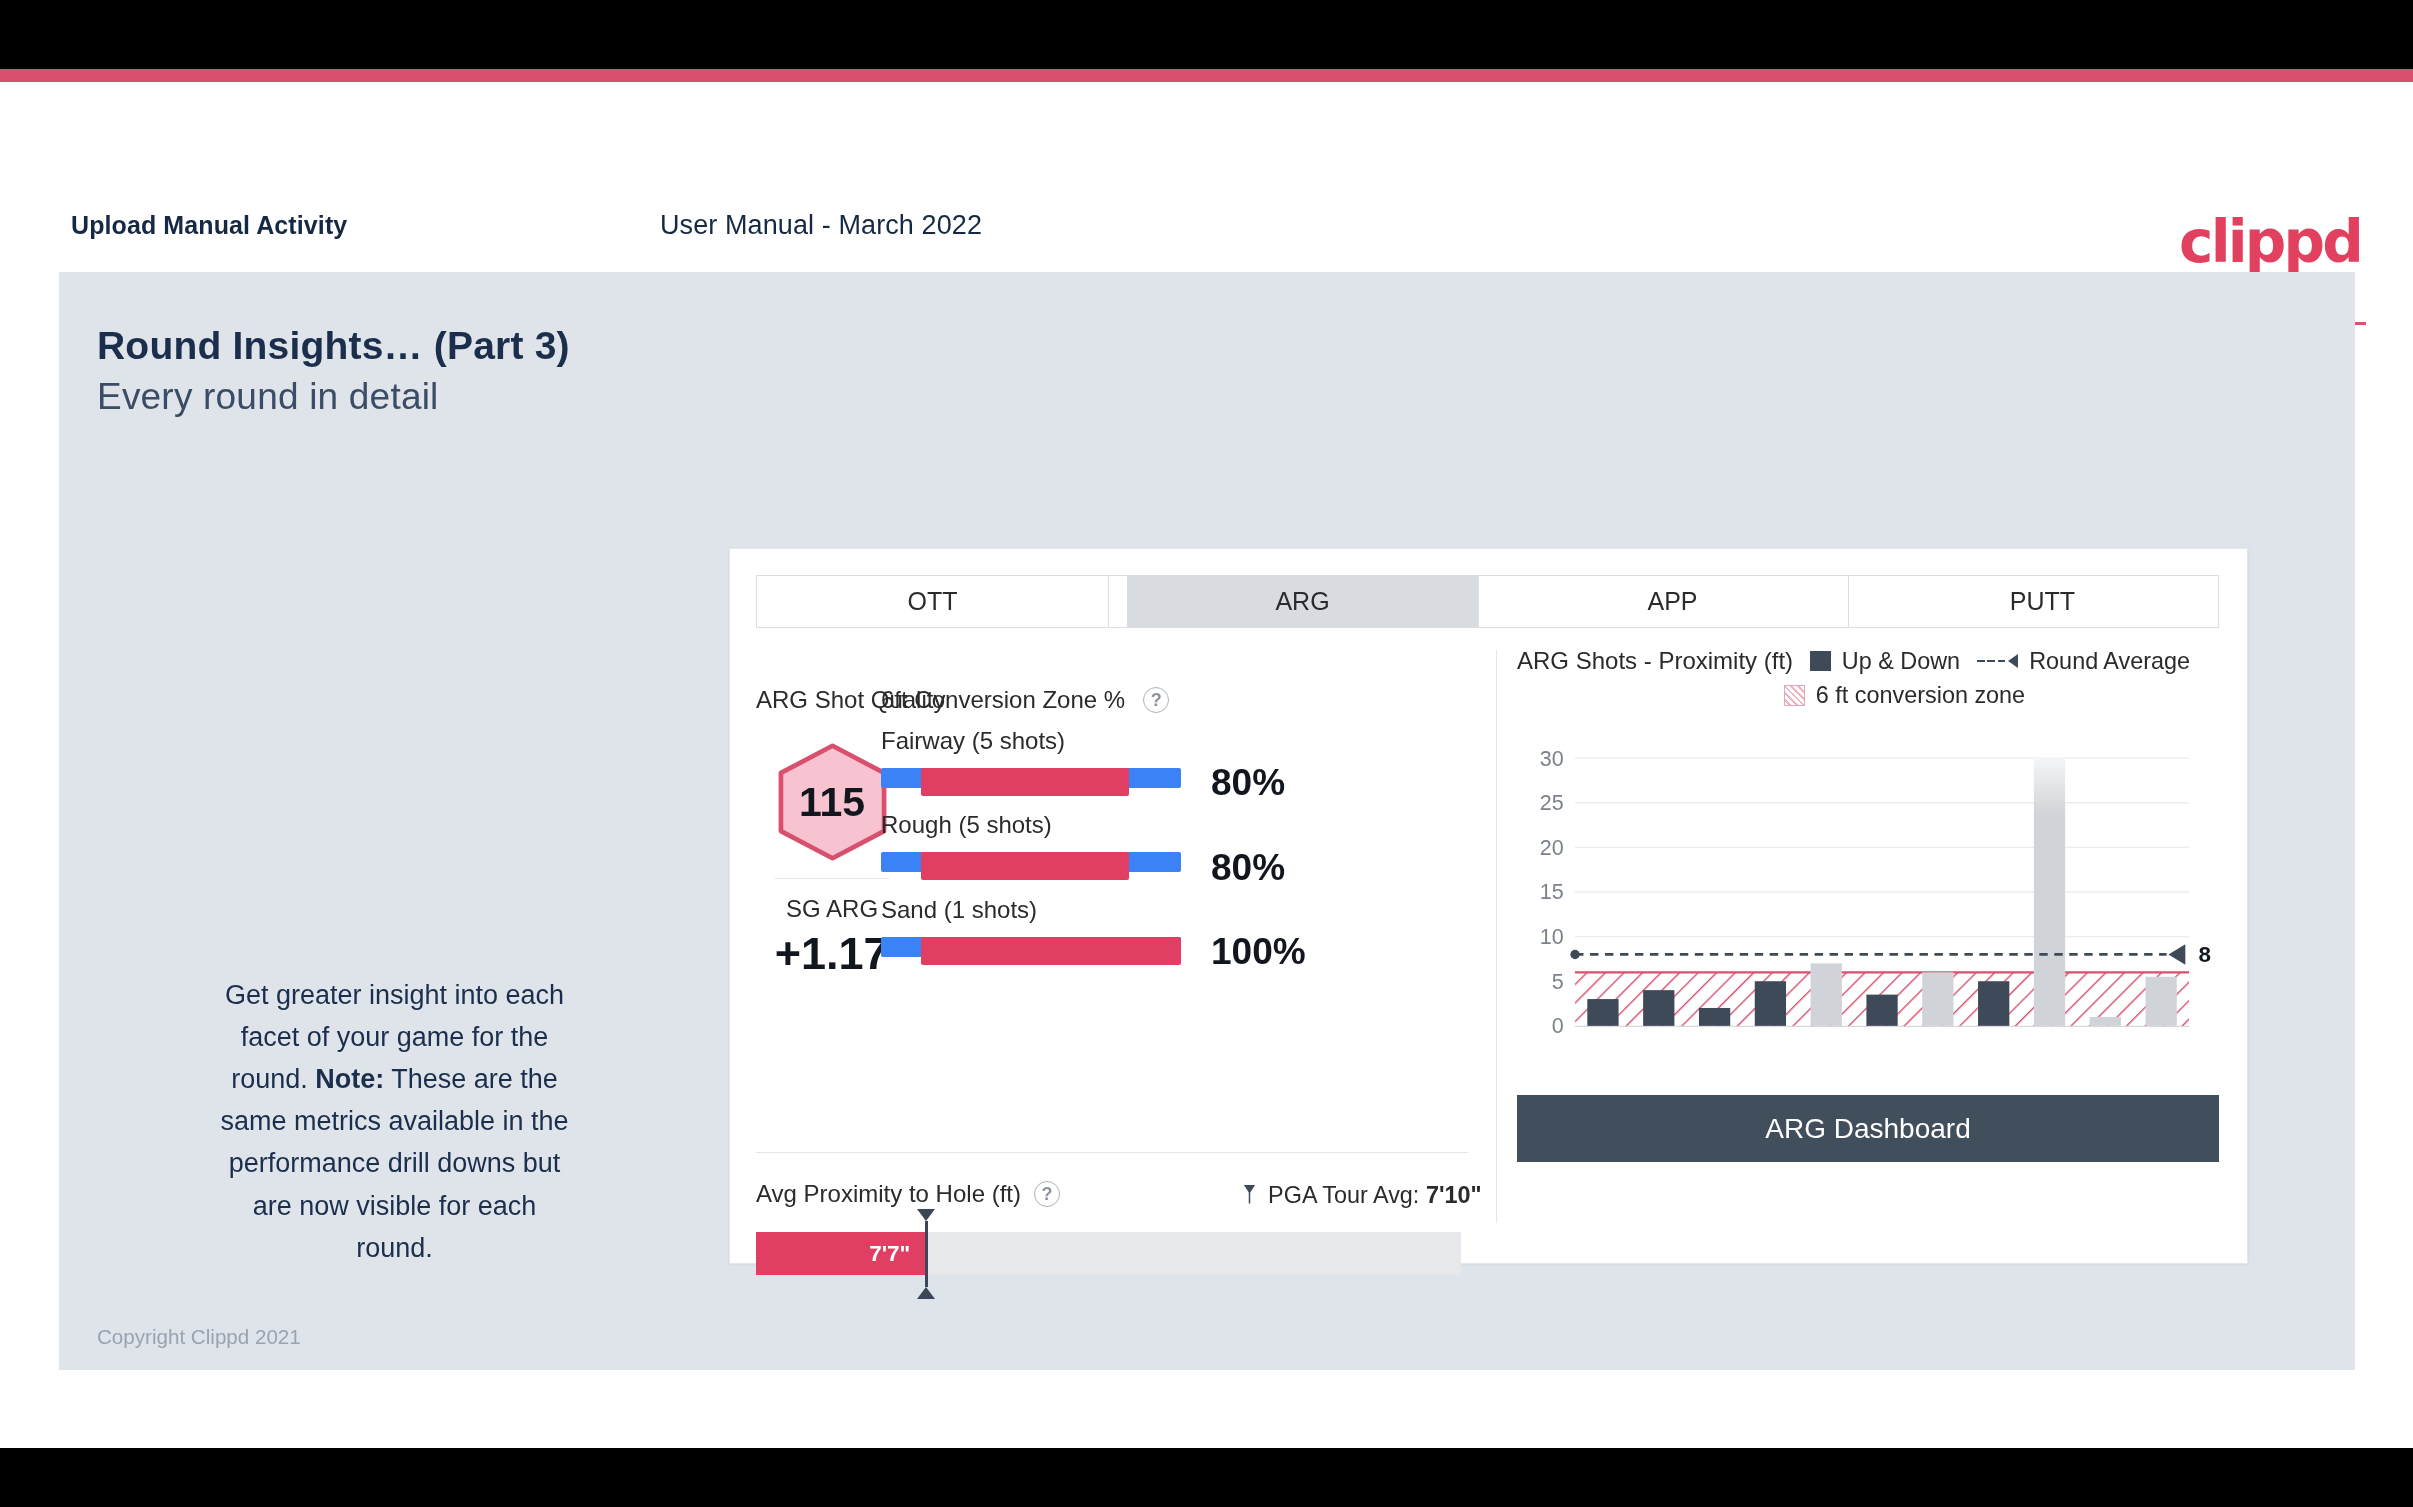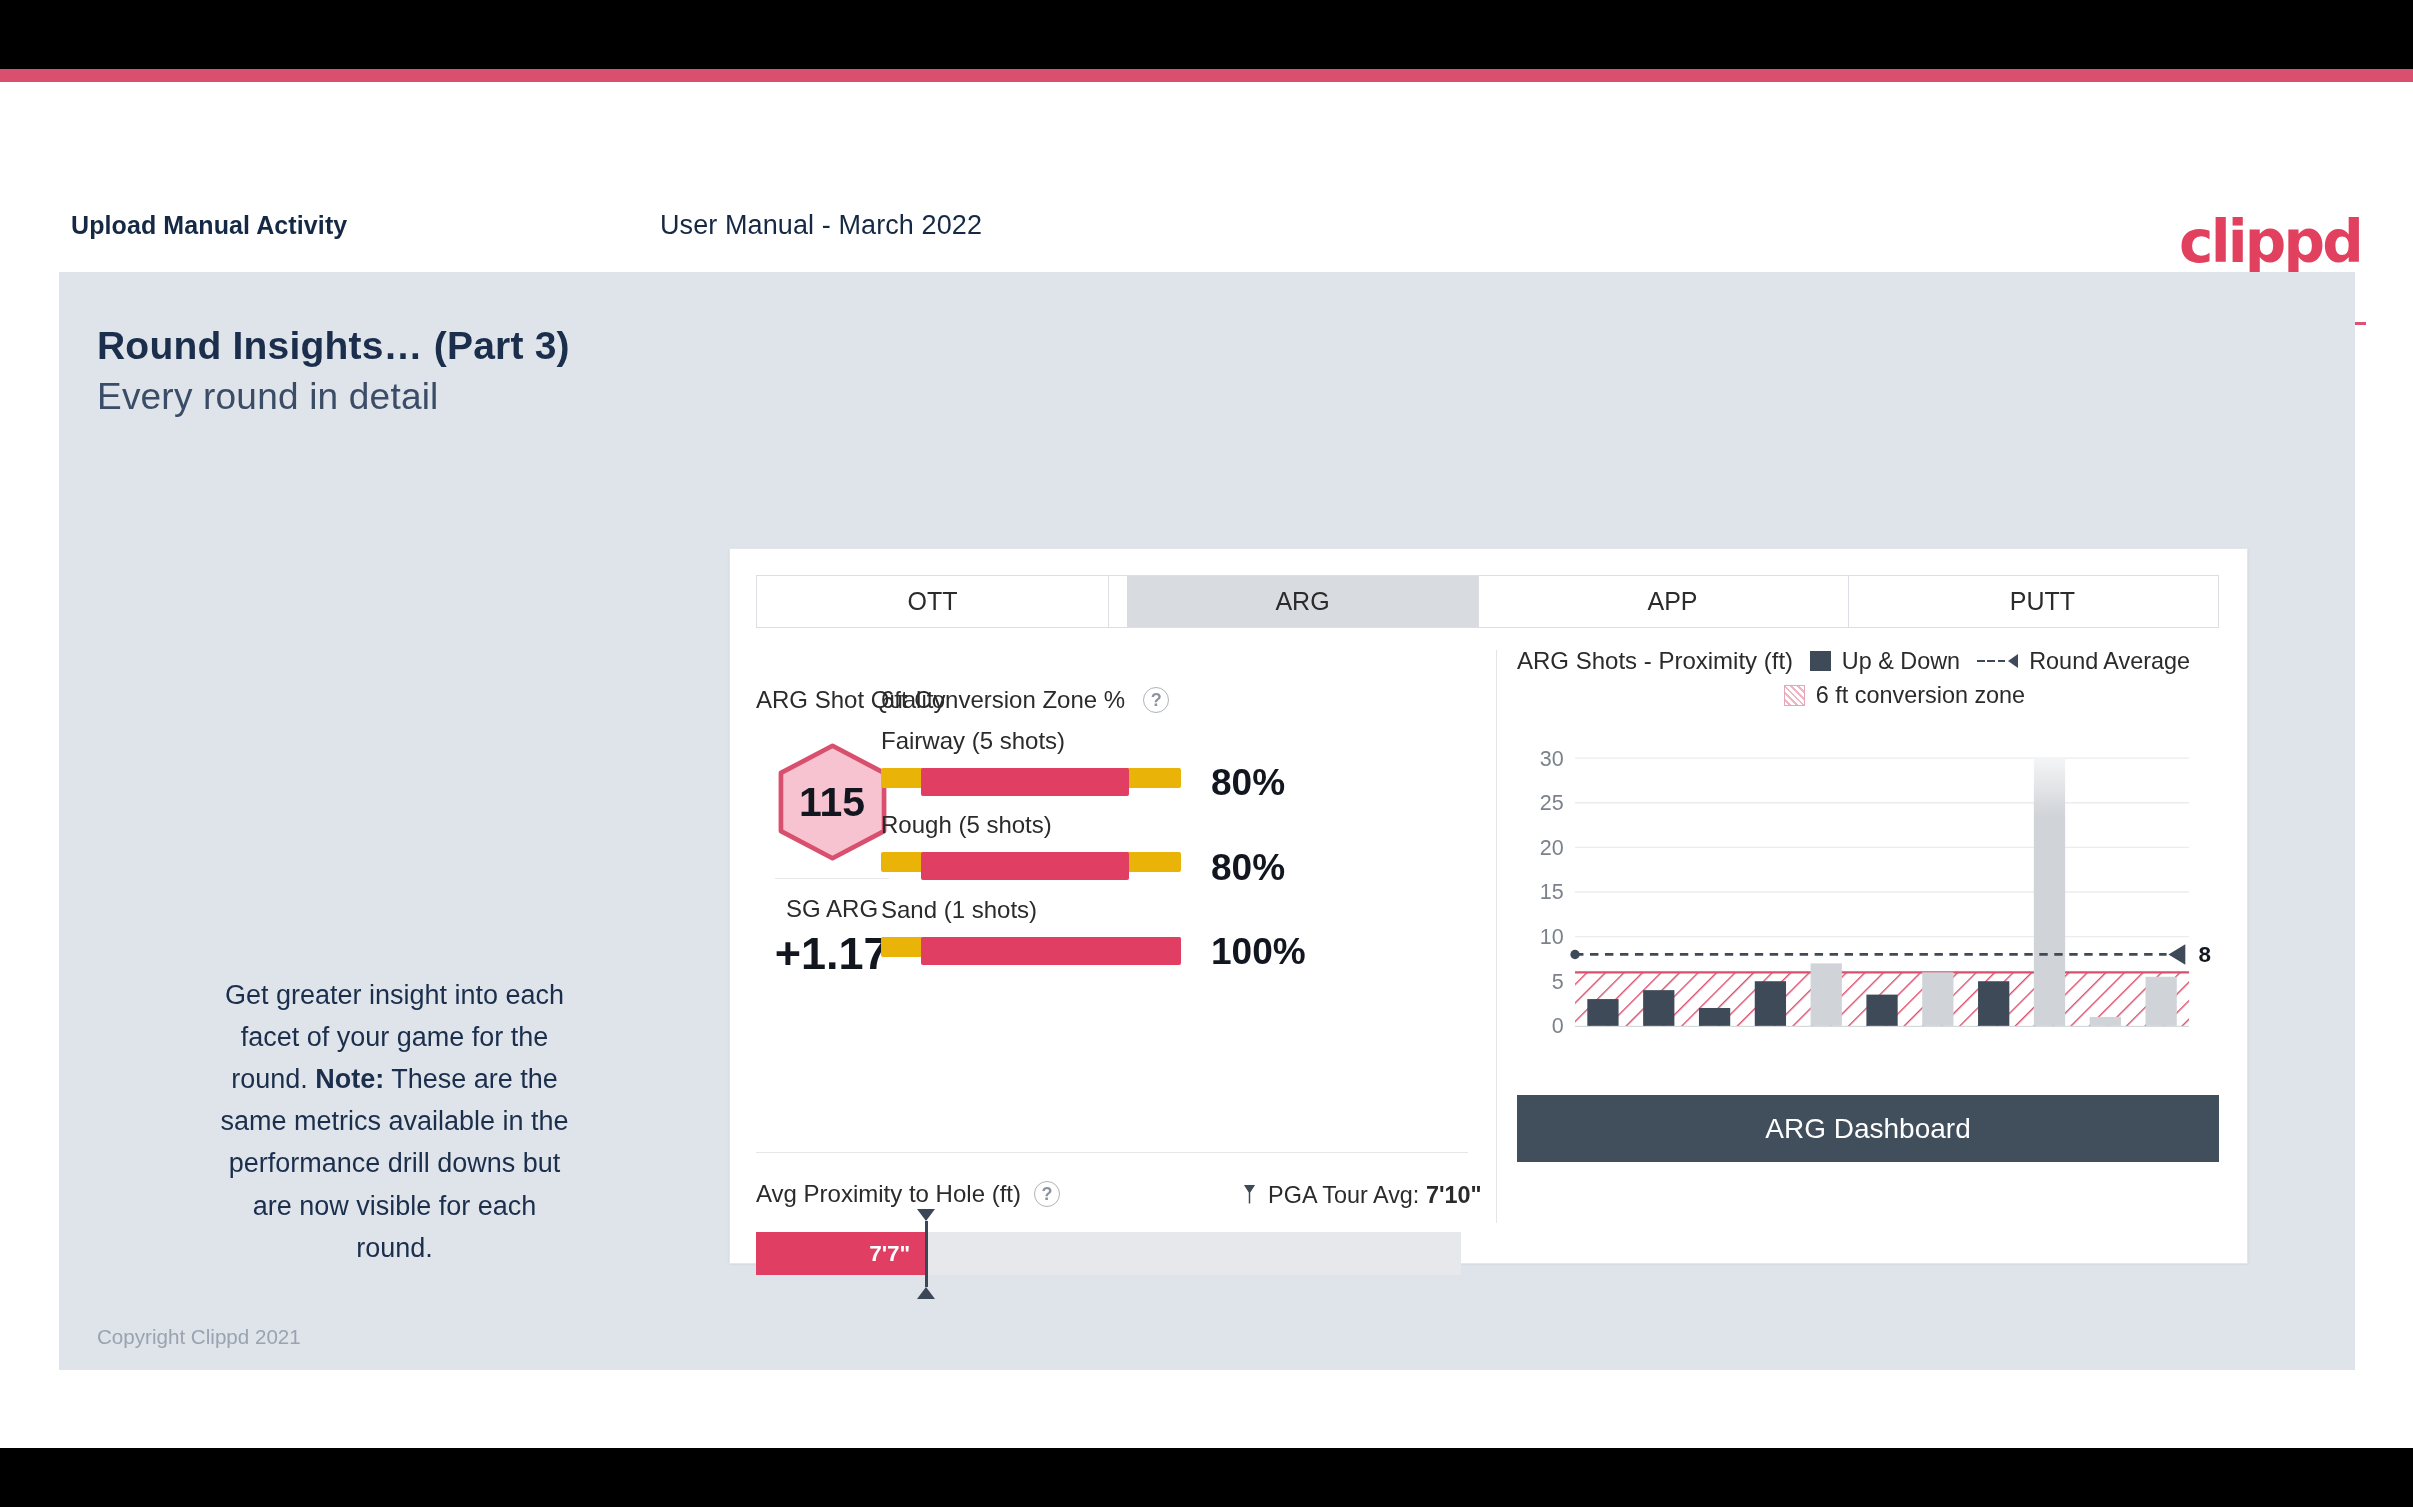--- a/index.html
+++ b/index.html
@@ -73,21 +73,21 @@
             font-size:41px; font-weight:700; color:#11161f; }
   .sgdiv { position:absolute; left:19px; top:192px; width:114px; height:0.9px; background:#e4e6ea; }
   .sglabel { position:absolute; left:20.6px; top:209px; width:111px; text-align:center; font-size:24px; color:#2b2b2b; }
   .sgval   { position:absolute; left:11.2px; top:242px; width:129px; text-align:center;
              font-size:45px; font-weight:700; color:#11161f; }
 
   
   .convlist { position:absolute; left:125px; top:41px; width:440px; }
   .convrow { margin-bottom:23.4px; position:relative; }
   .convname { font-size:24px; color:#2b2b2b; margin-bottom:13px; }
-  .convtrack { width:300px; height:20px; background:#eab308; border-radius:1.9px; position:relative;padding-left:40px; }
+  .convtrack { width:300px; height:20px; background:#3b82f6; border-radius:1.9px; position:relative;padding-left:40px; }
   .convfill { height:28px; background:#e03e63; border-radius:1.9px; }
   .convpct { position:absolute; left:330px; top:-5.6px; font-size:37px; font-weight:700; color:#11161f; }
 
   
   .proxdiv { position:absolute; left:0; top:466px; width:712px; height:0.9px; background:#e4e6ea; }
   .proxhdr { position:absolute; left:0; top:494px; display:flex; align-items:center; gap:13px; }
   .pgaavg  { position:absolute; left:487px; top:496px; font-size:23.4px; color:#2b2b2b; white-space:nowrap; }
   .pgaavg b { font-weight:700; }
   .proxbarwrap { position:absolute; left:0; top:546px; width:705px; height:43px; }
   .proxtrack { position:absolute; left:0; top:0; width:705px; height:43px; background:#e6e8eb; }

